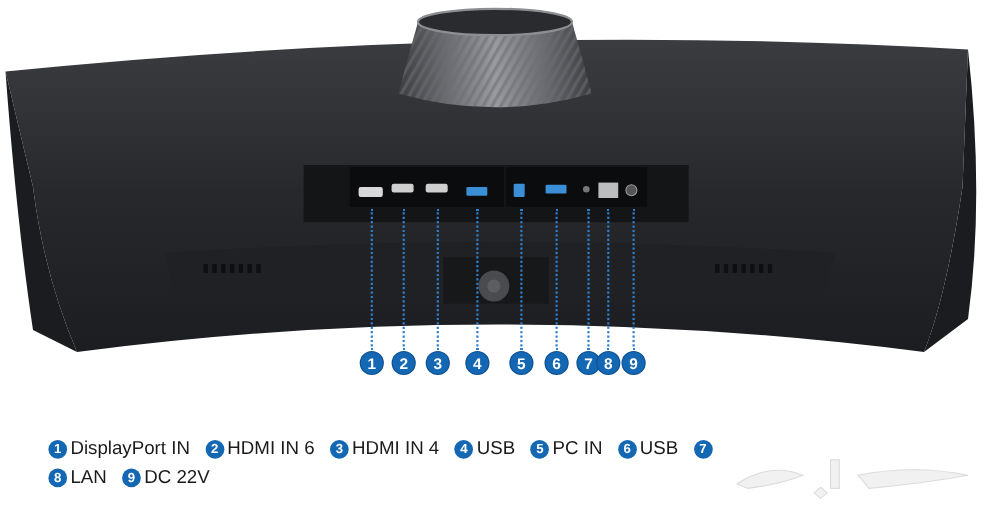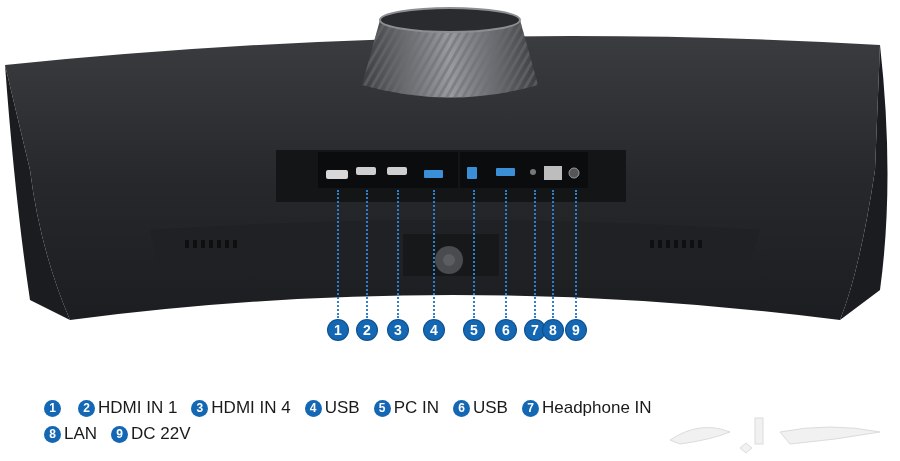--- a/index.html
+++ b/index.html
@@ -101,44 +101,44 @@
   <div class="badge" style="left:496px;top:320px;">6</div>
   <div class="badge" style="left:525px;top:320px;">7</div>
   <div class="badge" style="left:543px;top:320px;">8</div>
   <div class="badge" style="left:566px;top:320px;">9</div>
 </div>
 
 <div class="legend">
   <div class="legend-row">
     <div class="leg-item">
         <span class="leg-num">1</span>
+        <span>DisplayPort IN</span>
       </div>
     <div class="leg-item">
         <span class="leg-num">2</span>
-        <span>HDMI IN 1</span>
+        <span>HDMI IN 6</span>
       </div>
     <div class="leg-item">
         <span class="leg-num">3</span>
         <span>HDMI IN 4</span>
       </div>
     <div class="leg-item">
         <span class="leg-num">4</span>
         <span>USB</span>
       </div>
     <div class="leg-item">
         <span class="leg-num">5</span>
         <span>PC IN</span>
       </div>
     <div class="leg-item">
         <span class="leg-num">6</span>
         <span>USB</span>
       </div>
     <div class="leg-item">
         <span class="leg-num">7</span>
-        <span>Headphone IN</span>
       </div>
   </div>
   <div class="legend-row">
     <div class="leg-item">
         <span class="leg-num">8</span>
         <span>LAN</span>
       </div>
     <div class="leg-item">
         <span class="leg-num">9</span>
         <span>DC 22V</span>

